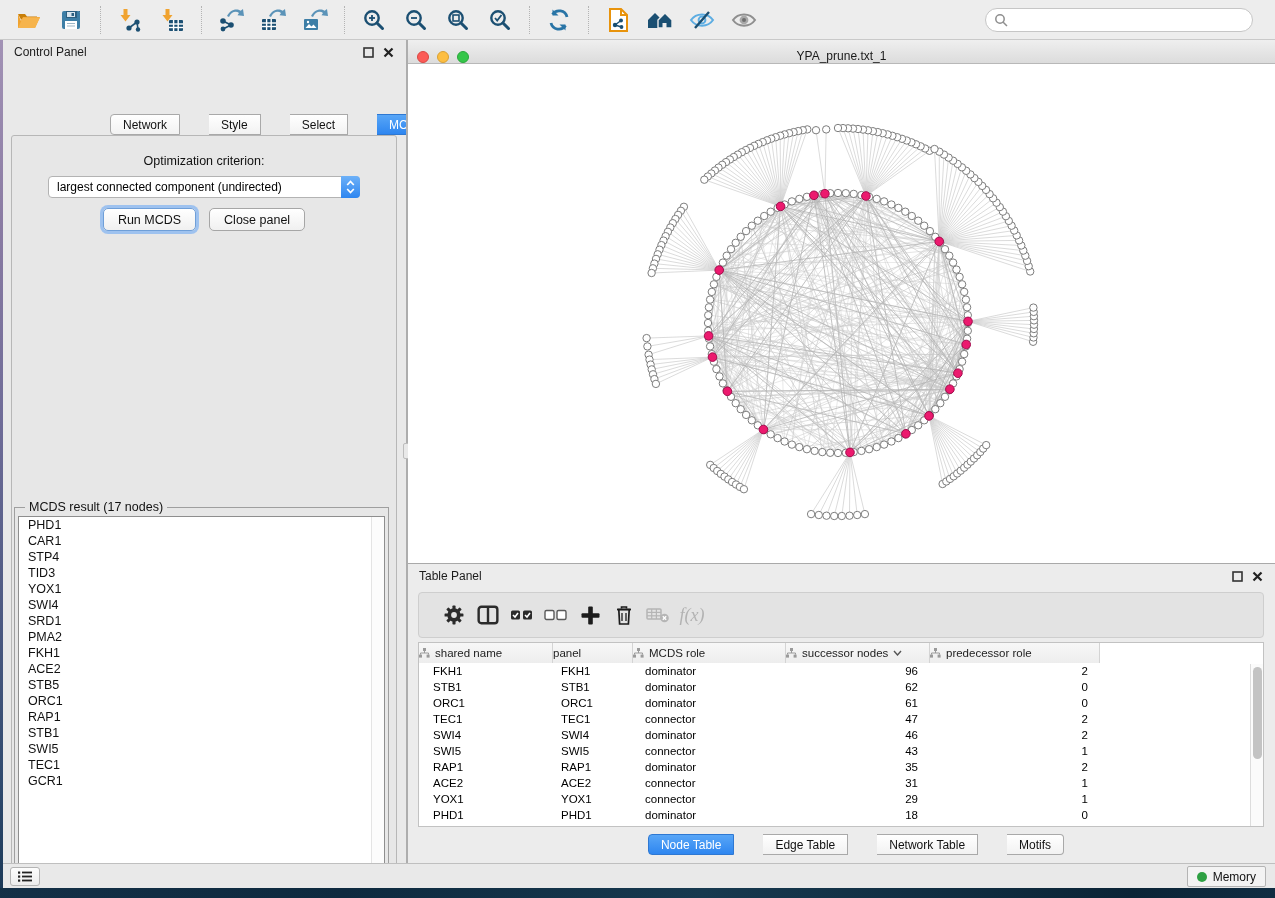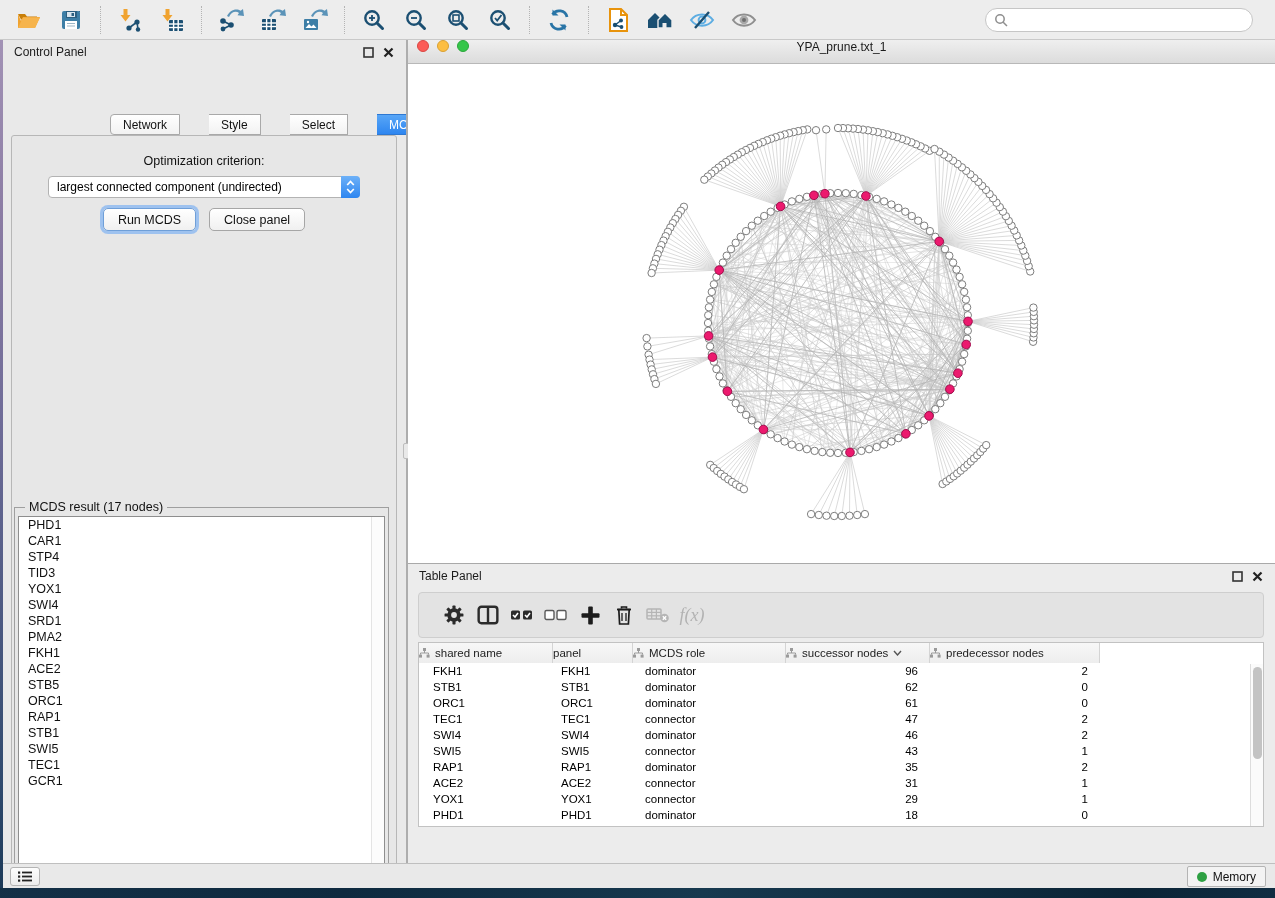--- a/index.html
+++ b/index.html
@@ -56,21 +56,21 @@
   .mcds-item { font-size:12.5px; color:#111; line-height:16px; padding-left:9px; cursor:default; }
 
   
   .vdivider { position:absolute; left:406px; top:40px; width:2px; height:823px; background:#adadad; cursor:col-resize; }
   .vdivider .grip { position:absolute; left:-3px; top:403px; width:8px; height:16px; background:#e9e9e9;
                     border:1px solid #bdbdbd; border-radius:2px; }
 
   
   .network-window { position:absolute; left:408px; top:40px; width:867px; height:523px; background:#fff; }
   .net-titlebar { height:24px; background:linear-gradient(#efefef,#dcdcdc); border-bottom:1px solid #b8b8b8;
-                  display:flex; align-items:flex-start; position:relative; }
+                  display:flex; align-items:flex-end; position:relative; }
   .tlights { display:flex; gap:8px; padding-left:9px; }
   .tl { width:12px; height:12px; border-radius:50%; cursor:pointer; }
   .tl.red { background:#fc5b57; border:1px solid #d94743; }
   .tl.yellow { background:#fdbe41; border:1px solid #d9a133; }
   .tl.green { background:#35c649; border:1px solid #2aa73b; }
   .net-title { position:absolute; left:0; right:0; text-align:center; font-size:12px; color:#1a1a1a; }
   .net-canvas { width:867px; height:498px; background:#fff; }
 
   
   .table-panel { position:absolute; left:408px; top:563px; width:867px; height:300px; background:#ececec;
@@ -1287,21 +1287,21 @@
           </div>
           <div class="th" style="width: 170px;">
             <svg width="11" height="10" viewBox="0 0 11 10">
               <g fill="#9a9a9a">
                 <rect x="4" y="0" width="3" height="3"></rect>
                 <rect x="0" y="6.6" width="3" height="3"></rect>
                 <rect x="7.6" y="6.6" width="3" height="3"></rect>
               </g>
               <path d="M5.5 3v2M1.5 6.6V5h8v1.6" fill="none" stroke="#9a9a9a"></path>
             </svg>
-            <span>predecessor nodes</span>
+            <span>predecessor role</span>
           </div>
         </div>
       <div id="tbody">
           <div class="trow">
             <div class="td" style="width: 134px; padding-left: 14px;">FKH1</div>
             <div class="td" style="width: 80px; padding-left: 8px;">FKH1</div>
             <div class="td" style="width: 153px; padding-left: 12px;">dominator</div>
             <div class="td num" style="width: 144px; padding-left: 0px;">96</div>
             <div class="td num" style="width: 170px; padding-left: 0px;">2</div>
           </div>
@@ -1366,20 +1366,26 @@
             <div class="td" style="width: 80px; padding-left: 8px;">PHD1</div>
             <div class="td" style="width: 153px; padding-left: 12px;">dominator</div>
             <div class="td num" style="width: 144px; padding-left: 0px;">18</div>
             <div class="td num" style="width: 170px; padding-left: 0px;">0</div>
           </div>
         </div>
       <div class="vscroll">
           <div class="thumb"></div>
         </div>
     </div>
+    <div class="tp-tabs" id="tp-tabs">
+        <div class="seg active">Node Table</div>
+        <div class="seg">Edge Table</div>
+        <div class="seg">Network Table</div>
+        <div class="seg">Motifs</div>
+      </div>
   </section>
 
   <div class="statusbar">
     <button class="status-list-btn">
       <svg width="16" height="13" viewBox="0 0 16 13">
           <g stroke="#222" stroke-width="1.8">
             <line x1="5" y1="2.5" x2="15" y2="2.5"></line>
             <line x1="5" y1="6.5" x2="15" y2="6.5"></line>
             <line x1="5" y1="10.5" x2="15" y2="10.5"></line>
           </g>

